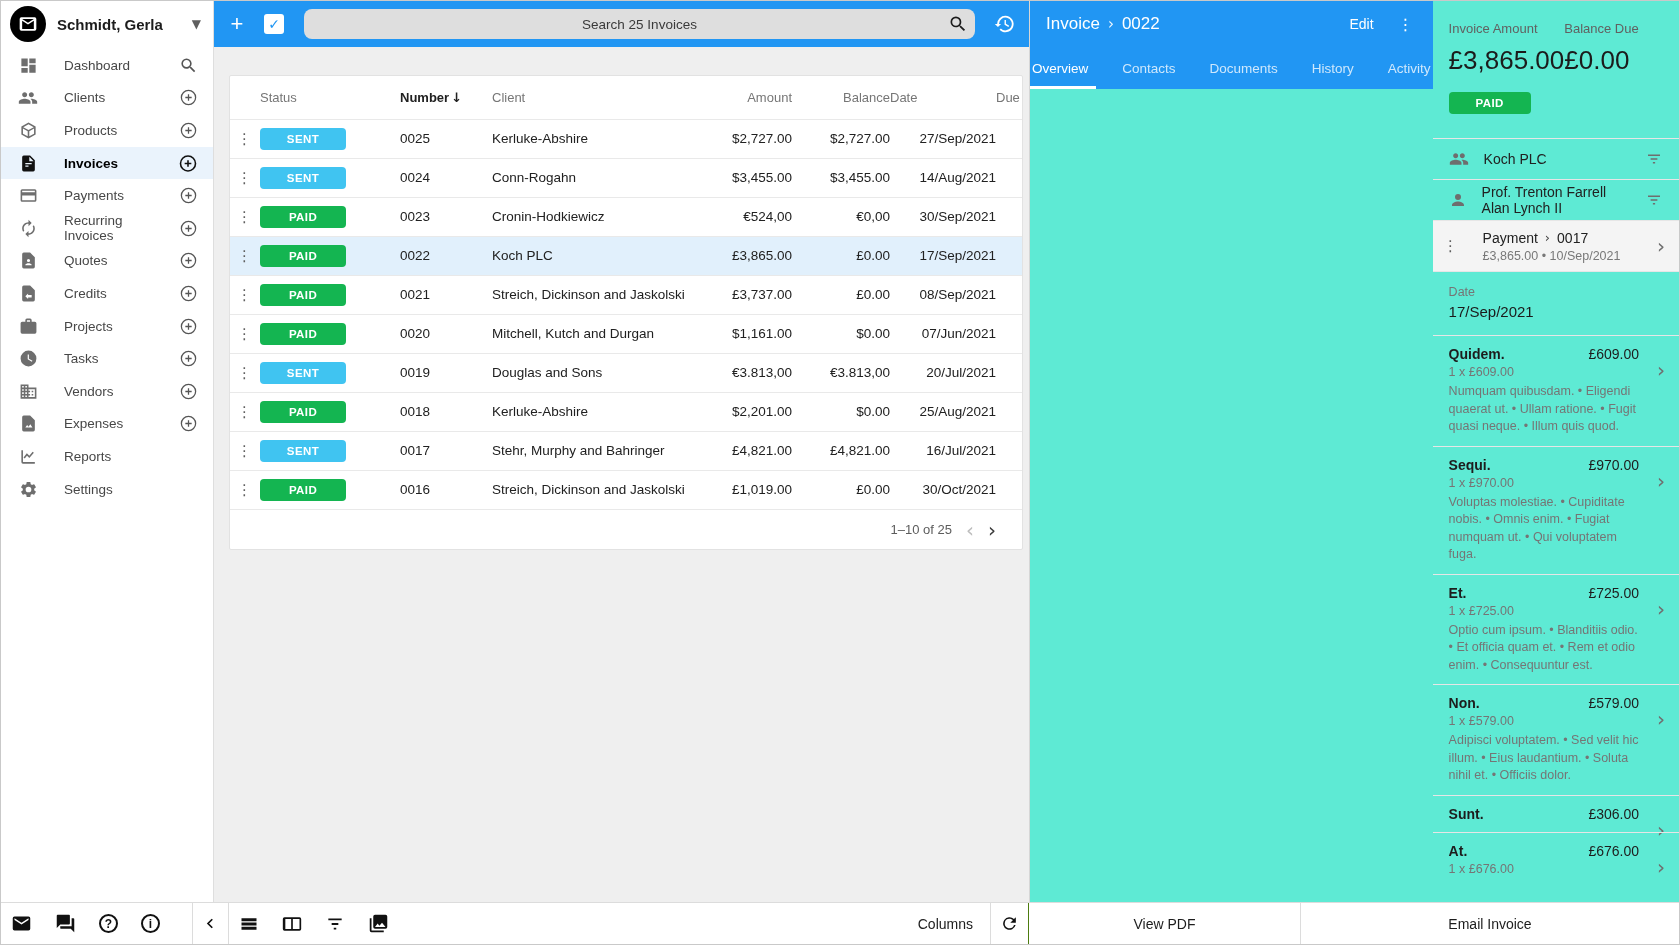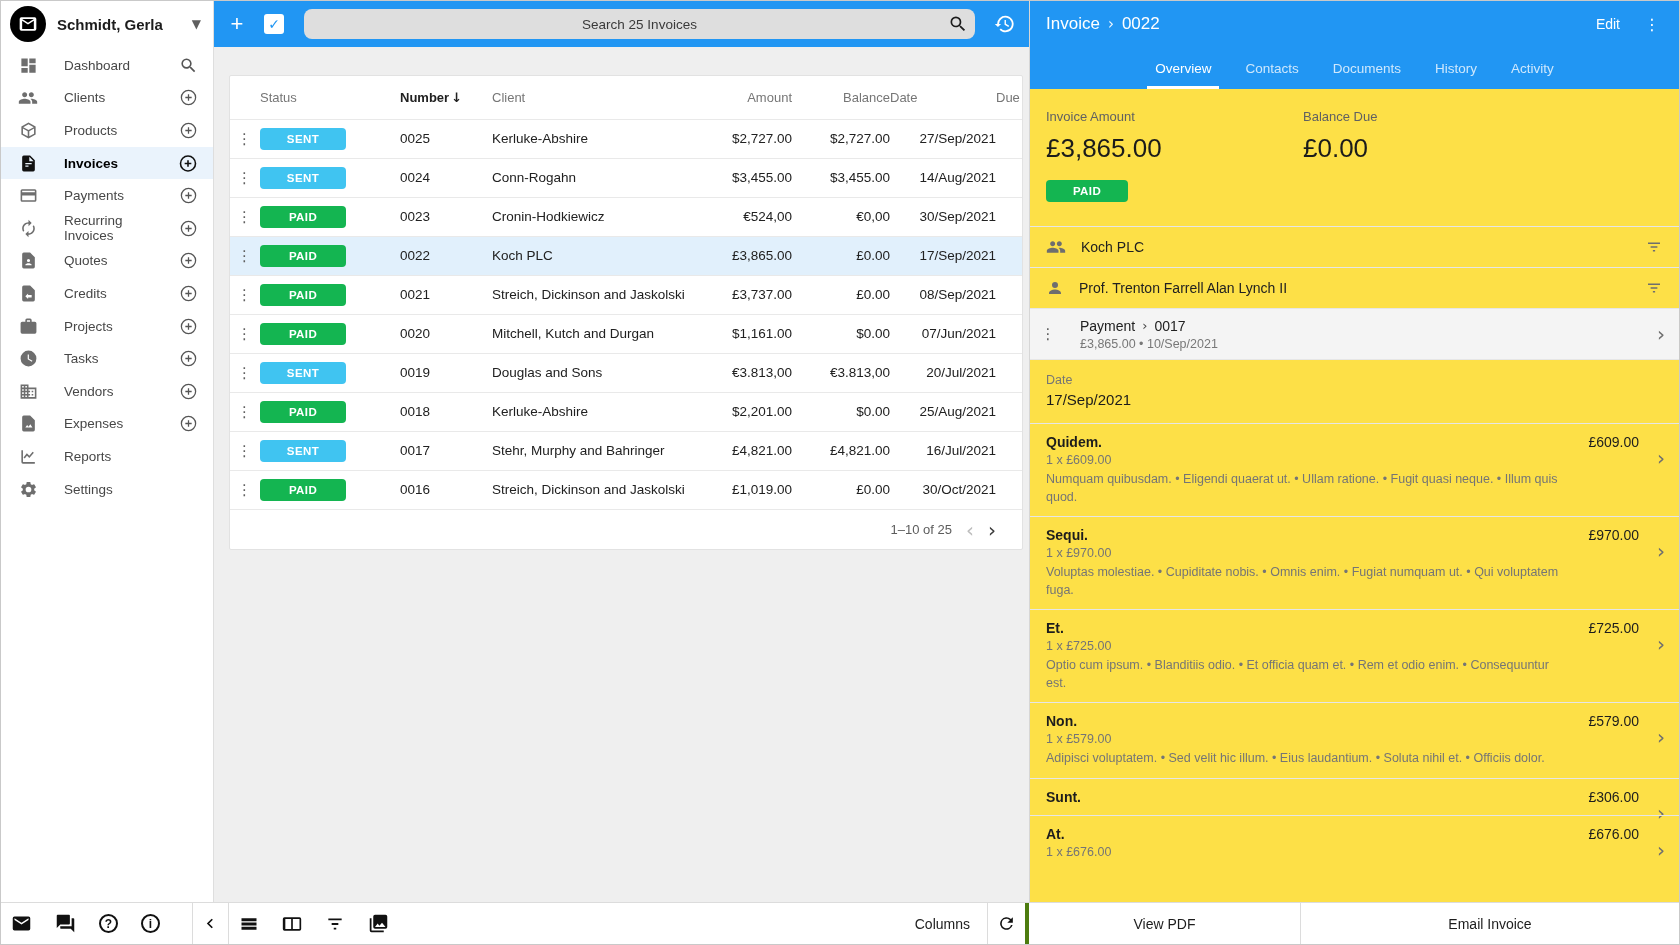--- a/index.html
+++ b/index.html
@@ -58,21 +58,21 @@
   tr.inv-row { cursor:pointer; }
   tr.inv-row.selected td { background:var(--selected-row,#e1f0fc); }
   .badge { display:inline-block; width:86px; height:22px; line-height:22px; border-radius:4px; color:#fff; font-size:11.5px; font-weight:bold; text-align:center; letter-spacing:.4px; }
   .badge.sent { background:var(--sent-badge,#40c4f1); }
   .badge.paid { background:var(--paid-badge,#14b551); }
   .pagination { height:40px; border-top:1px solid #e9e9e9; display:flex; align-items:center; justify-content:flex-end; gap:14px; padding-right:26px; font-size:13px; color:#5c5c5c; }
   .pg-prev { color:#bdbdbd; font-size:20px; font-family:"DejaVu Sans",sans-serif; }
   .pg-next { color:#3c3c3c; font-size:20px; font-family:"DejaVu Sans",sans-serif; cursor:pointer; }
 
   
-  .detail { flex:1; background:#fde047; border-left:1px solid #d6d6d6; display:flex; flex-direction:column; overflow:hidden; }
+  .detail { flex:1; background:#5eead4; border-left:1px solid #d6d6d6; display:flex; overflow:hidden; }
   .detail-header { height:88px; flex:none; background:var(--accent,#2196f3); color:#fff; }
   .dh-top { height:46px; display:flex; align-items:center; padding:0 14px 0 16px; gap:8px; }
   .dh-title { font-size:17px; font-weight:500; }
   .dh-sep { font-size:15px; opacity:.95; font-family:"DejaVu Sans",sans-serif; }
   .dh-edit { margin-left:auto; font-size:14px; cursor:pointer; padding:0 12px; }
   .dh-kebab { font-family:"DejaVu Sans",sans-serif; font-size:16px; cursor:pointer; padding:0 4px; letter-spacing:1px; }
   .tabs { height:42px; display:flex; justify-content:center; gap:30px; }
   .tab { font-size:13.5px; font-weight:500; color:rgba(255,255,255,.78); display:flex; align-items:center; position:relative; cursor:pointer; padding:0 2px; }
   .tab.active { color:#fff; }
   .tab.active::after { content:""; position:absolute; left:-6px; right:-6px; bottom:0; height:3px; background:#fff; }
@@ -101,21 +101,21 @@
   .li-head { display:flex; justify-content:space-between; }
   .li-name { font-size:14px; font-weight:600; color:#1d1d1d; }
   .li-total { font-size:14px; color:#1d1d1d; }
   .li-qty { font-size:12.5px; color:#757575; margin-top:3px; }
   .li-desc { font-size:12.5px; color:#757575; margin-top:4px; line-height:1.4; max-width:520px; }
   .line-item .chev { position:absolute; right:14px; top:24px; }
 
   
   .bb-sidebar { width:192px; flex:none; display:flex; align-items:center; gap:23px; padding-left:10px; border-right:1px solid #dcdcdc; }
   .bb-collapse { width:36px; flex:none; display:flex; align-items:center; justify-content:center; border-right:1px solid #dcdcdc; cursor:pointer; }
-  .bb-middle { width:800px; flex:none; display:flex; align-items:center; border-right:4px solid #4d7c0f; }
+  .bb-middle { width:800px; flex:none; display:flex; align-items:center; border-right:1px solid #4d7c0f; }
   .bb-mid-icons { display:flex; align-items:center; gap:23px; padding-left:10px; }
   .bb-columns { margin-left:auto; font-size:14px; color:#212121; padding:0 17px; cursor:pointer; height:100%; display:flex; align-items:center; border-right:1px solid #dcdcdc; }
   .bb-refresh { width:37px; display:flex; align-items:center; justify-content:center; cursor:pointer; }
   .bb-btn { display:flex; align-items:center; justify-content:center; font-size:14px; color:#1d1d1d; cursor:pointer; }
   .bb-viewpdf { width:272px; border-right:1px solid #dcdcdc; }
   .bb-email { flex:1; }
   .circle-glyph { width:19px; height:19px; border:2px solid #111; border-radius:50%; display:flex; align-items:center; justify-content:center; font-size:12px; font-weight:bold; color:#111; }
 </style>
 </head>
 <body>

